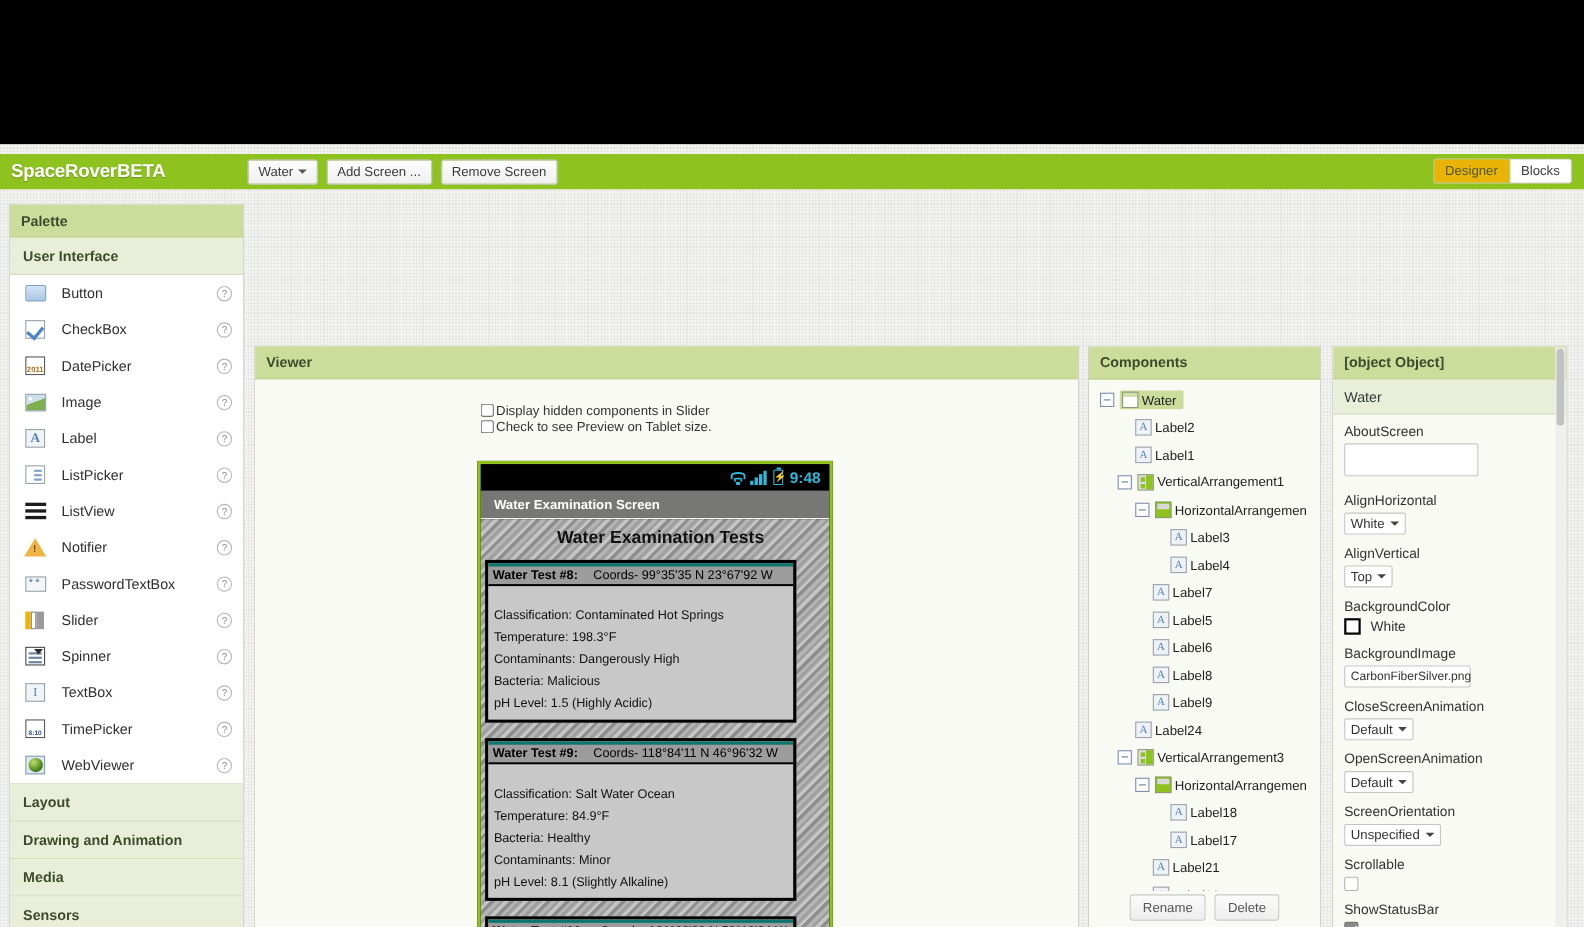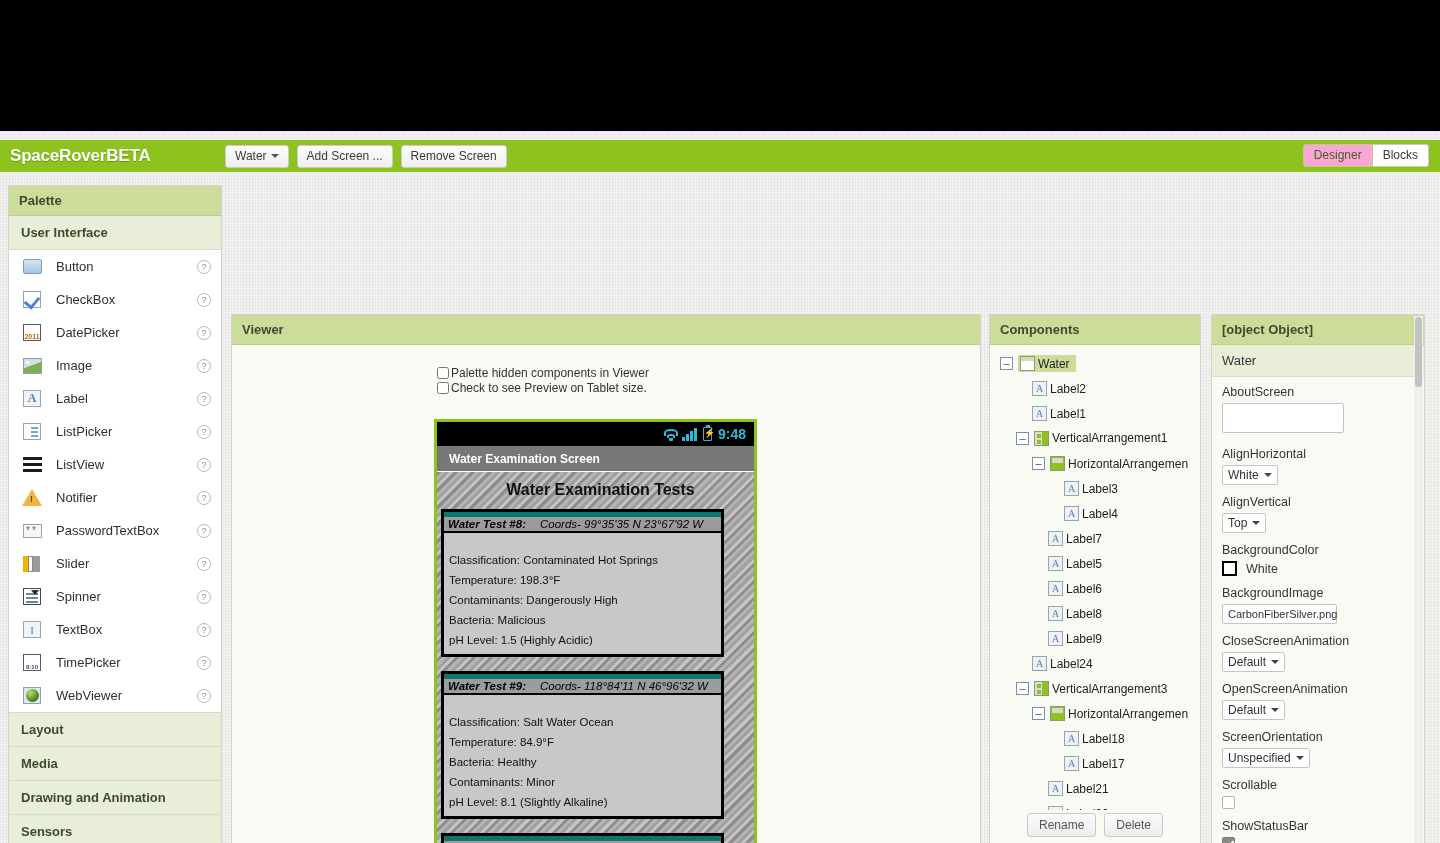--- a/index.html
+++ b/index.html
@@ -40,21 +40,21 @@
     box-shadow:0 1px 0 rgba(255,255,255,.6) inset;
   }
   .tbtn .caret { display:inline-block; margin-left:4px;
      border-left:4px solid transparent; border-right:4px solid transparent;
      border-top:4px solid #555; vertical-align:middle; }
   .rightbtns { position:absolute; right:11px; top:4px; display:flex; }
   .segbtn {
     font-size:12px; padding:4px 10px; border:1px solid #c9c9c9; cursor:pointer;
     line-height:13px; color:#3b3b3b;
   }
-  .segbtn.active { background:#f9a8d4; border-color:#b8cf86; color:#4c5a33; border-radius:3px 0 0 3px; }
+  .segbtn.active { background:#eab308; border-color:#b8cf86; color:#4c5a33; border-radius:3px 0 0 3px; }
   .segbtn.inactive { background:#ffffff; border-radius:0 3px 3px 0; border-left:none;}
 
   
   .panel { position:absolute; background:#fafaf5; border:1px solid #d3d3cb; }
   .panel-hd {
     background:#ccdd9b; border-bottom:1px solid #bccd8a;
     font-size:13px; font-weight:bold; color:#3d4a2c; padding:7px 10px;
   }
 
   
@@ -143,22 +143,22 @@
     background:
       repeating-linear-gradient(135deg,
         #8e8e8e 0px, #8e8e8e 3px,
         #b4b4b4 3px, #b4b4b4 6px,
         #a0a0a0 6px, #a0a0a0 9px,
         #c4c4c4 9px, #c4c4c4 12px);
   }
   .app-title { text-align:center; font-size:16px; font-weight:bold; color:#111;
                padding:9px 0 10px 10px; font-family:"Liberation Sans",sans-serif; }
   .card { margin:0 8px 14px 4px; border:3px solid #000; background:#c8c8c8; width:283px; }
-  .card-hd { background:#9c9c9c; border-bottom:2px solid #000; border-top:5px solid #0f766e;
-             display:flex; align-items:center; height:21px; padding:0 4px;font-style:italic; }
+  .card-hd { background:#9c9c9c; border-bottom:2px solid #000; border-top:3px solid #0f766e;
+             display:flex; align-items:center; height:21px; padding:0 4px; }
   .card-hd .k { font-size:11.5px; font-weight:bold; color:#000; white-space:nowrap; }
   .card-hd .v { font-size:11.5px; color:#000; margin-left:14px; white-space:nowrap; }
   .card-body { padding:17px 0 4px 0; background:#c8c8c8; }
   .card-row { font-size:11.5px; color:#111; padding:3px 0 3px 5px; line-height:14px; }
 
   
   #components { left:989px; top:183px; width:212px; height:560px; overflow:hidden; }
   .tree { padding:6px 0 0 6px; font-size:12px; color:#222; height:498px; overflow:hidden; position:relative;}
   .tnode { display:flex; align-items:center; height:25px; white-space:nowrap; cursor:pointer; }
   .toggle { width:13px;height:13px;border:1px solid #7d8fa8; background:#fff; color:#3a5070;
@@ -343,34 +343,34 @@
               <span class="ic-web">
                 <i></i>
               </span>
             </span>
             <span class="pal-label">WebViewer</span>
             <span class="help">?</span>
           </div>
         </div>
       <div id="pal-sections">
           <div class="pal-section">Layout</div>
+          <div class="pal-section">Drawing and Animation</div>
           <div class="pal-section">Media</div>
-          <div class="pal-section">Drawing and Animation</div>
           <div class="pal-section">Sensors</div>
         </div>
     </div>
 
     <div class="panel" id="viewer">
       <div class="panel-hd">Viewer</div>
       <div class="viewer-body">
 
         <div class="vchecks">
           <label class="vchk">
             <input type="checkbox" style="">
-            <span>Palette hidden components in Viewer</span>
+            <span>Display hidden components in Slider</span>
           </label>
           <label class="vchk">
             <input type="checkbox" style="">
             <span>Check to see Preview on Tablet size.</span>
           </label>
         </div>
 
         <div class="phone">
           <div class="statusbar">
             <div class="sb-ico">

